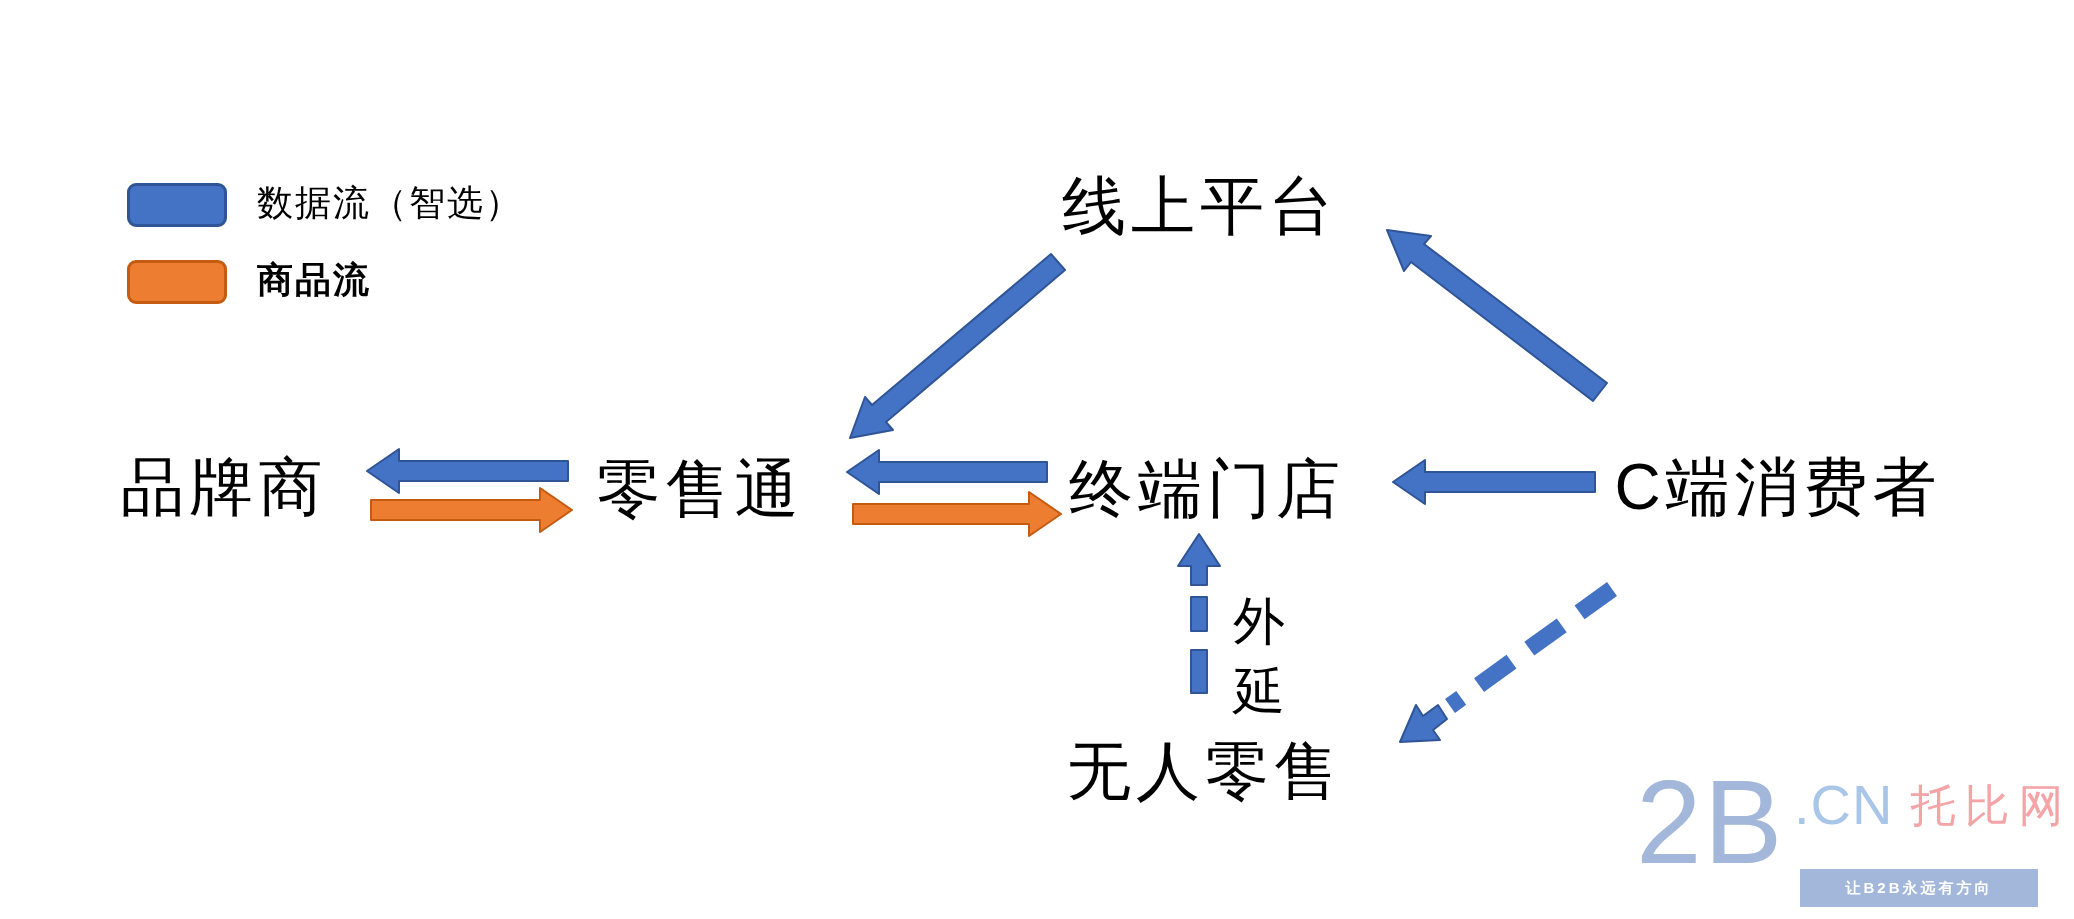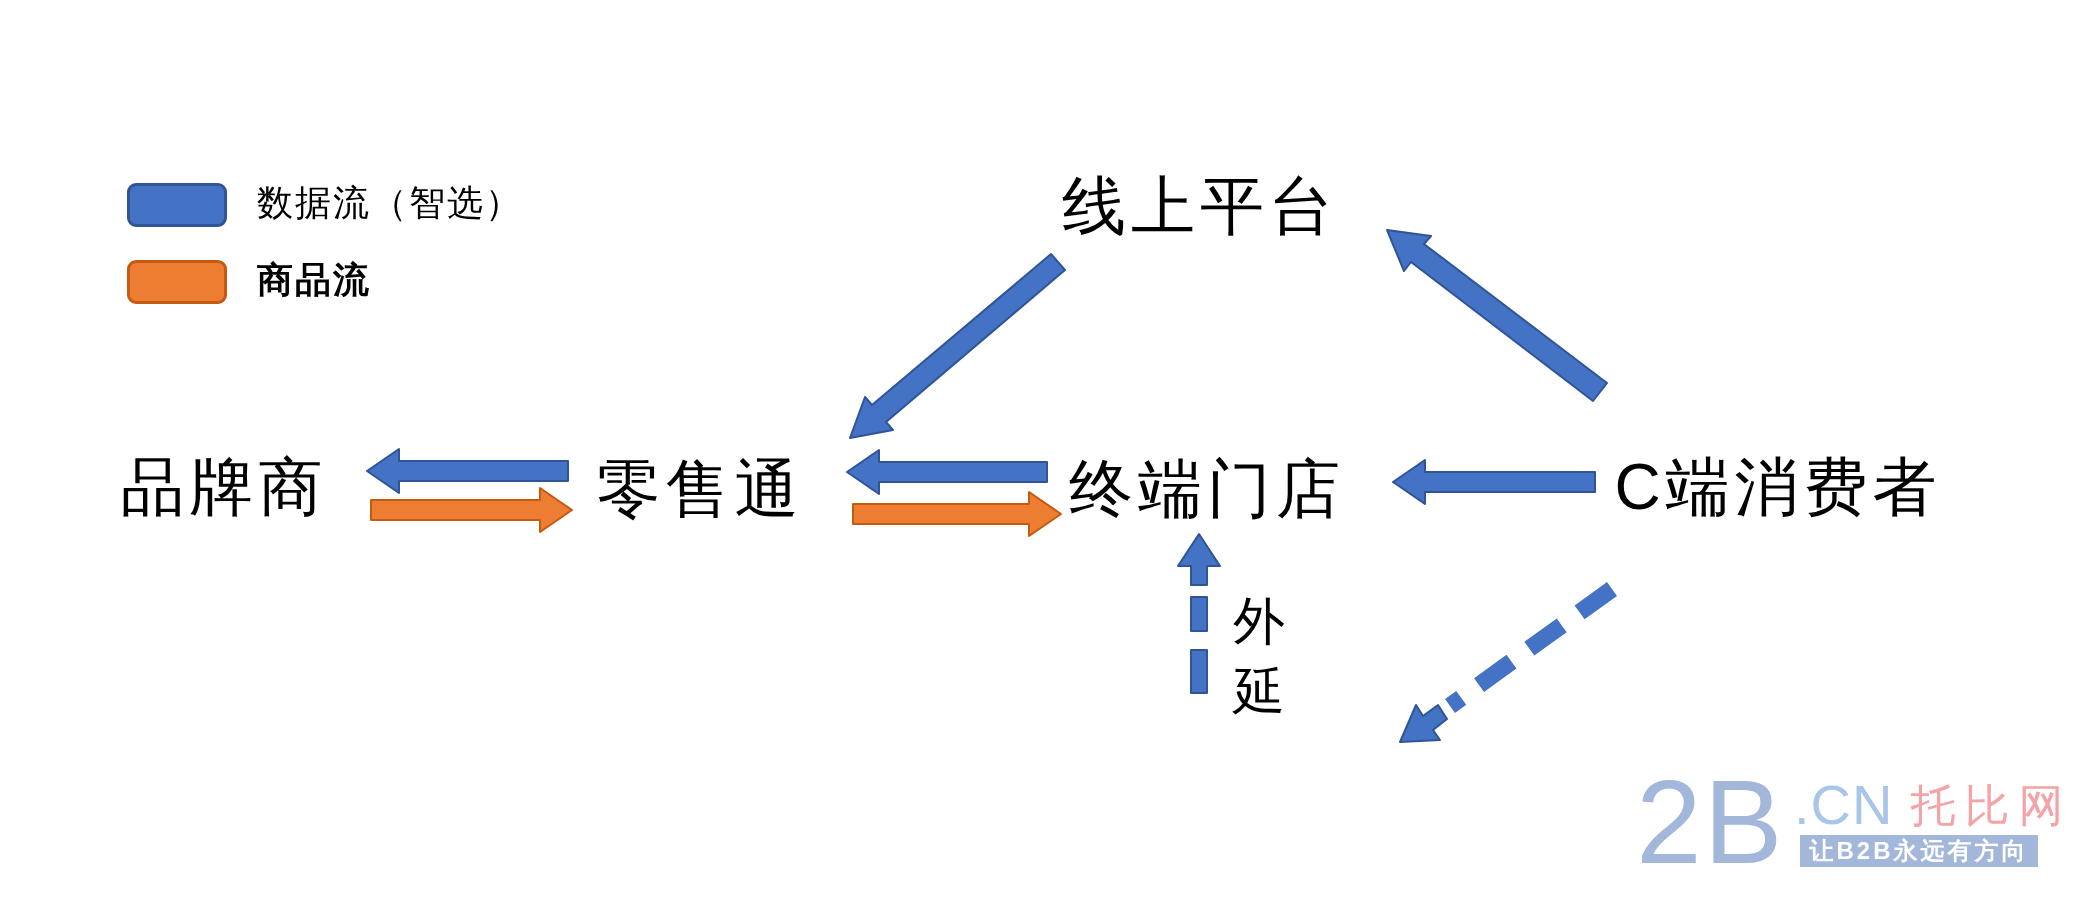--- a/index.html
+++ b/index.html
@@ -25,22 +25,22 @@
         font-size:36px;letter-spacing:2px;white-space:nowrap;}
   .legend-label-1{top:203px;}
   .legend-label-2{top:280px;font-weight:bold;}
   .ext{position:absolute;left:1233px;top:586px;width:1.15em;color:var(--ink);
         font-size:52px;line-height:1.35;word-break:break-all;}
   .wm-2b{position:absolute;left:1636px;top:766px;color:var(--wm-blue);
         font-size:118px;line-height:0.95;letter-spacing:2px;}
   .wm-row{position:absolute;left:1794px;top:782px;display:flex;align-items:center;height:46px;}
   .wm-cn{color:var(--wm-lightblue);font-size:56px;line-height:1;letter-spacing:1px;}
   .wm-site{color:var(--wm-pink);font-size:45px;line-height:1;letter-spacing:9px;margin-left:17px;}
-  .wm-tagline{position:absolute;left:1800px;top:835px;width:238px;height:32px;
-        background:var(--wm-blue);color:var(--wm-tag-text);font-weight:bold;font-size:24px;
+  .wm-tagline{position:absolute;left:1800px;top:869px;width:238px;height:38px;
+        background:var(--wm-blue);color:var(--wm-tag-text);font-weight:bold;font-size:15px;
         letter-spacing:3px;display:flex;align-items:center;justify-content:center;white-space:nowrap;}
 </style>
 </head>
 <body>
 
 <div class="canvas">
 
   <svg class="arrows" width="2074" height="919" viewBox="0 0 2074 919">
 
     <polygon class="f-blue" points="367,471 399,449 399,461 568,461 568,481 399,481 399,493"></polygon>
@@ -70,20 +70,21 @@
     <div class="legend-label legend-label-1">数据流（智选）</div>
     <div class="swatch swatch-orange"></div>
     <div class="legend-label legend-label-2">商品流</div>
   </div>
 
   <div class="node" style="left:1200px;top:206px">线上平台</div>
   <div class="node" style="left:224px;top:487px">品牌商</div>
   <div class="node" style="left:700px;top:489px">零售通</div>
   <div class="node" style="left:1207px;top:489px">终端门店</div>
   <div class="node" style="left:1778px;top:487px">C端消费者</div>
+  <div class="node" style="left:1205px;top:771px">无人零售</div>
 
   <div class="ext">外延</div>
 
   <div class="wm-2b">2B</div>
   <div class="wm-row">
     <span class="wm-cn">.CN</span>
     <span class="wm-site">托比网</span>
   </div>
   <div class="wm-tagline">让B2B永远有方向</div>
 

